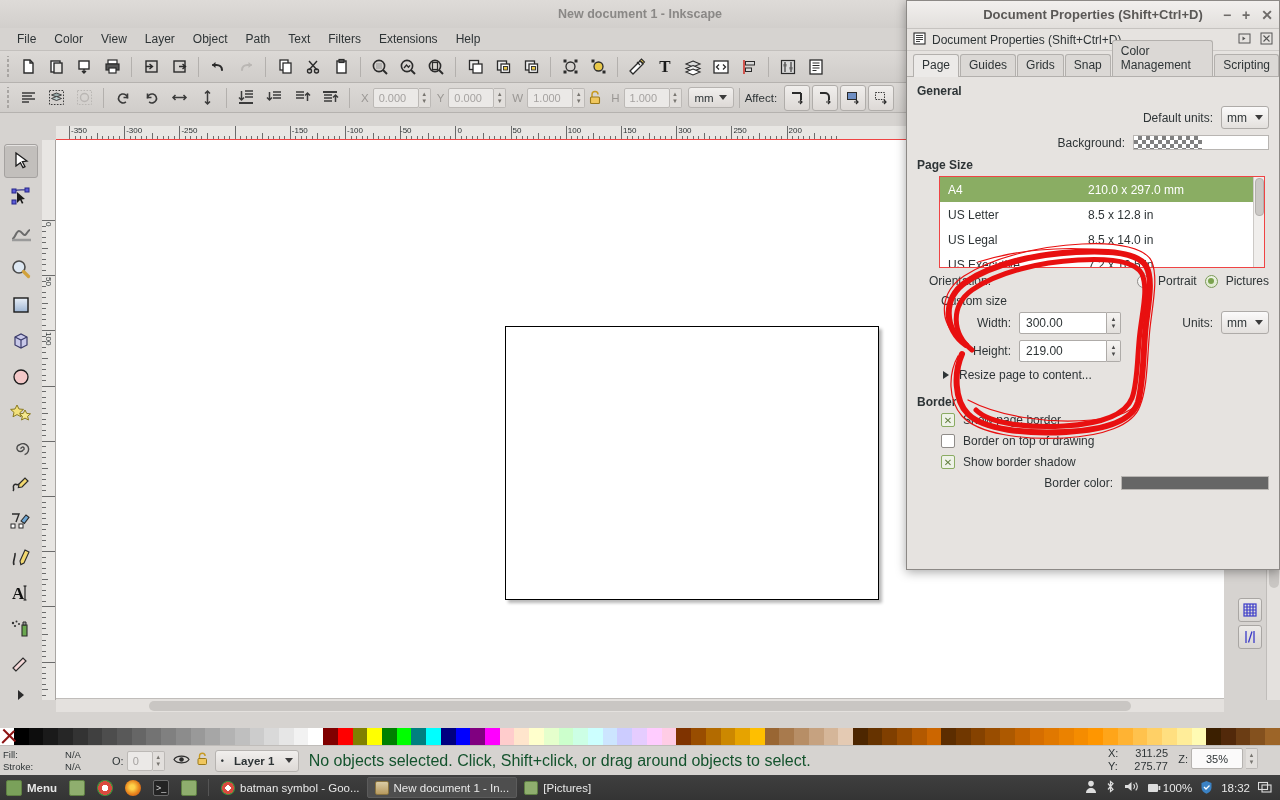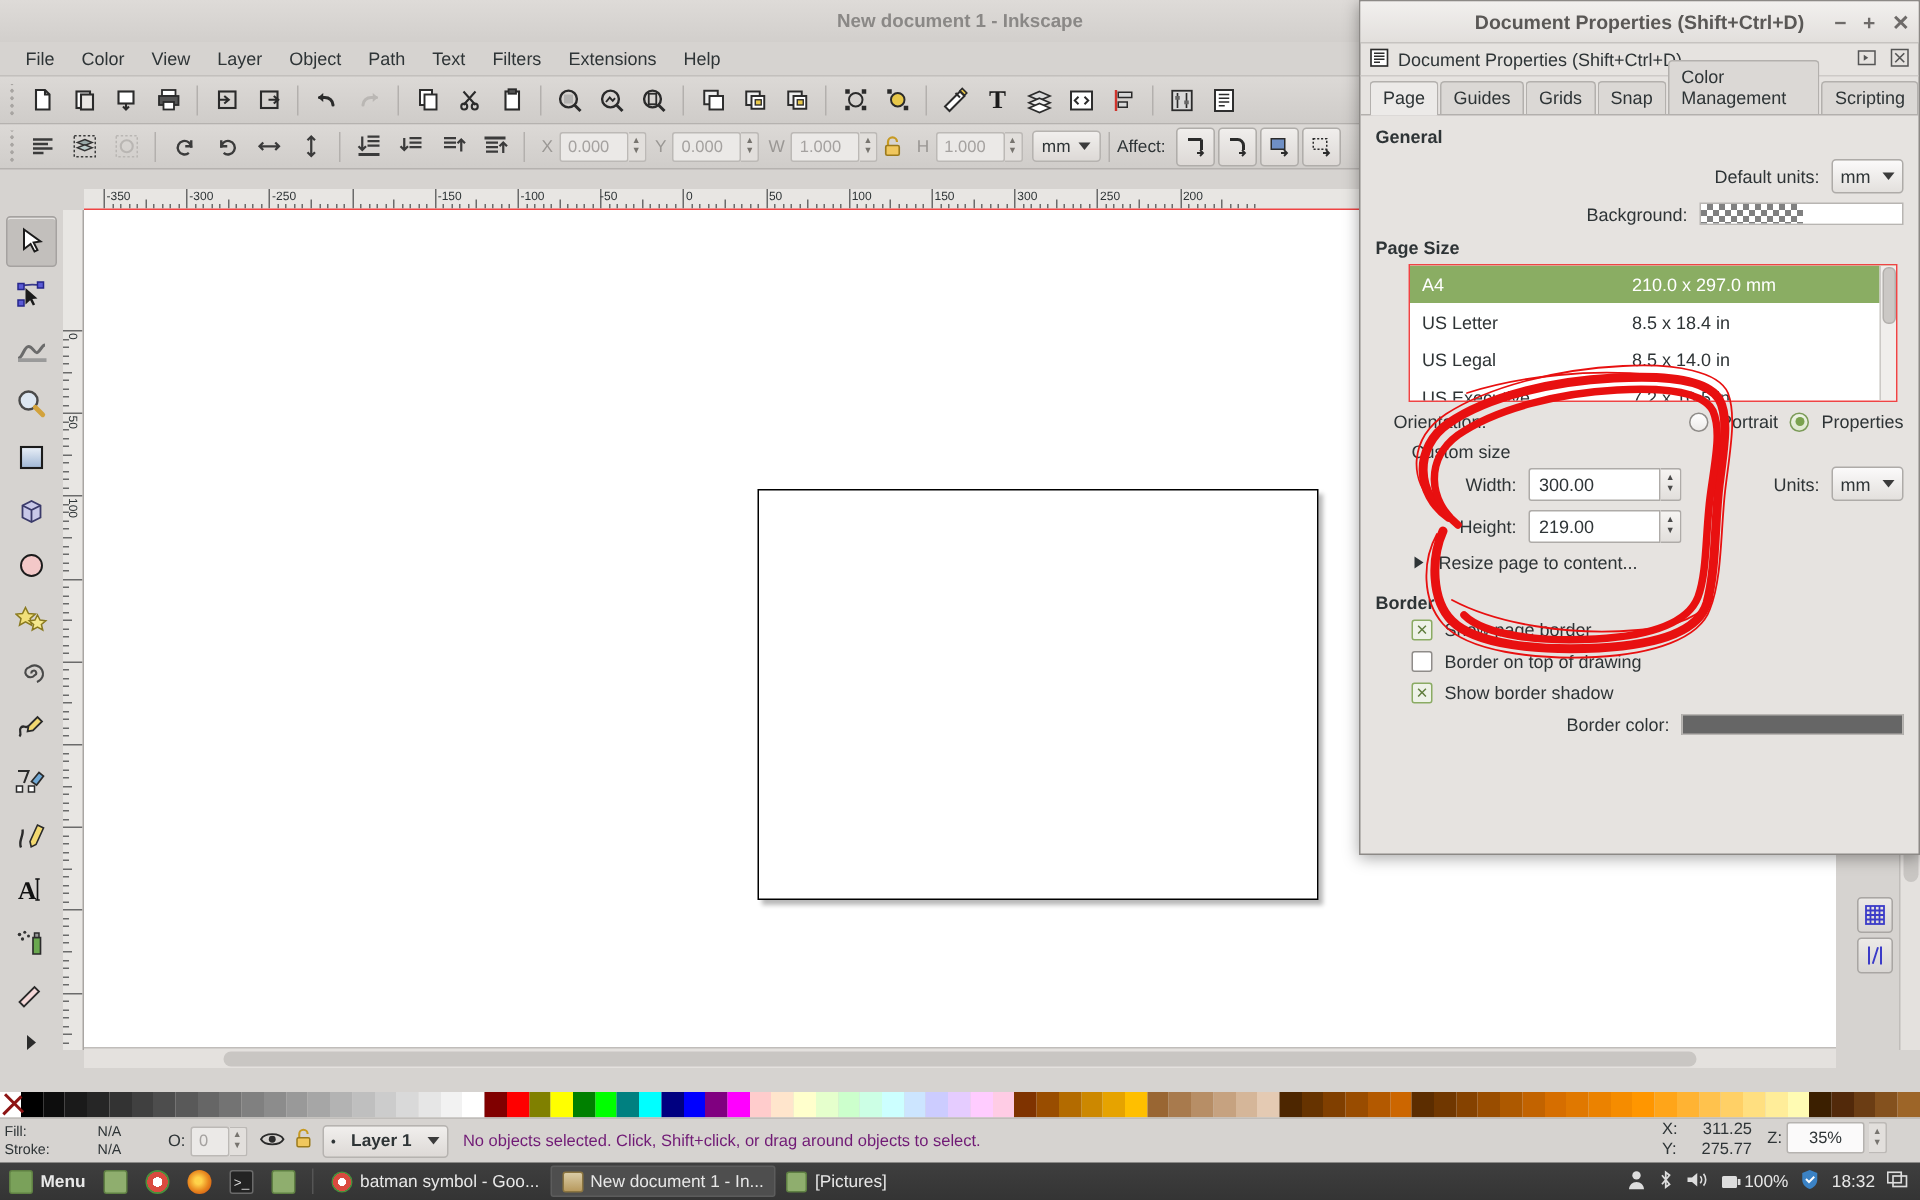--- a/index.html
+++ b/index.html
@@ -155,21 +155,21 @@
   .fsrow { display: flex; }
   .fsrow .k { width: 42px; }
   .fsrow .v { width: 56px; text-align: center; }
   .opacity { display: flex; align-items: center; gap: 3px; }
   .layersel {
     height: 22px; min-width: 84px; border: 1px solid #b6b3b0; border-radius: 3px;
     background: linear-gradient(#f1efed,#ddd9d6);
     display: flex; align-items: center; justify-content: space-between;
     padding: 0 5px; font-size: 11.5px; font-weight: bold; color: #2e3436; gap: 6px;
   }
-  .statusmsg { font-size: 11px; color: #701a75; margin-left: 10px; }
+  .statusmsg { font-size: 16px; color: #14532d; margin-left: 10px; }
   .coords { position: absolute; right: 112px; bottom: 2px;
     font-size: 11px; color: #2e3436; font-family: "Liberation Sans", sans-serif; }
   .coordrow { display: flex; gap: 4px; line-height: 13px; }
   .coordrow .cl { width: 12px; }
   .coordrow .cv { width: 44px; text-align: right; }
   .zoombox { position: absolute; right: 22px; bottom: 6px; display: flex; align-items: center; gap: 3px; }
   .zoomfield { width: 52px; height: 21px; background: #fbfafa; border: 1px solid #b6b3b0;
     border-radius: 2px; font-size: 11px; color: #2e3436;
     display: flex; align-items: center; justify-content: center; }
 
@@ -1223,42 +1223,42 @@
 
       <div class="secthead" style="margin-top:8px;">Page Size</div>
 
       <div class="pagelist" style="margin:0 2px 0 22px; width:326px;">
         <div class="pl-row sel">
           <span class="pl-name">A4</span>
           <span class="pl-dim">210.0 x 297.0 mm</span>
         </div>
         <div class="pl-row">
           <span class="pl-name">US Letter</span>
-          <span class="pl-dim">8.5 x 18.4 in</span>
+          <span class="pl-dim">8.5 x 12.8 in</span>
         </div>
         <div class="pl-row">
           <span class="pl-name">US Legal</span>
           <span class="pl-dim">8.5 x 14.0 in</span>
         </div>
         <div class="pl-row">
           <span class="pl-name">US Executive</span>
           <span class="pl-dim">7.2 x 10.5 in</span>
         </div>
         <div class="pl-sb">
           <div class="pl-sb-thumb"></div>
         </div>
       </div>
 
       <div class="row" style="margin-top:6px;">
         <span class="lbl" style="margin-left:12px;">Orientation:</span>
         <div class="rowright">
           <span class="radio"></span>
           <span class="lbl">Portrait</span>
           <span class="radio on"></span>
-          <span class="lbl">Properties</span>
+          <span class="lbl">Pictures</span>
         </div>
       </div>
 
       <div style="margin-left:24px;font-size:12px;color:#2e3436;margin-bottom:3px;">Custom size</div>
 
       <div class="row">
         <span class="lbl" style="margin-left:60px;">Width:</span>
         <div style="display:flex;margin-left:8px;">
           <div class="textfield">300.00</div>
           <div class="tfspin">

